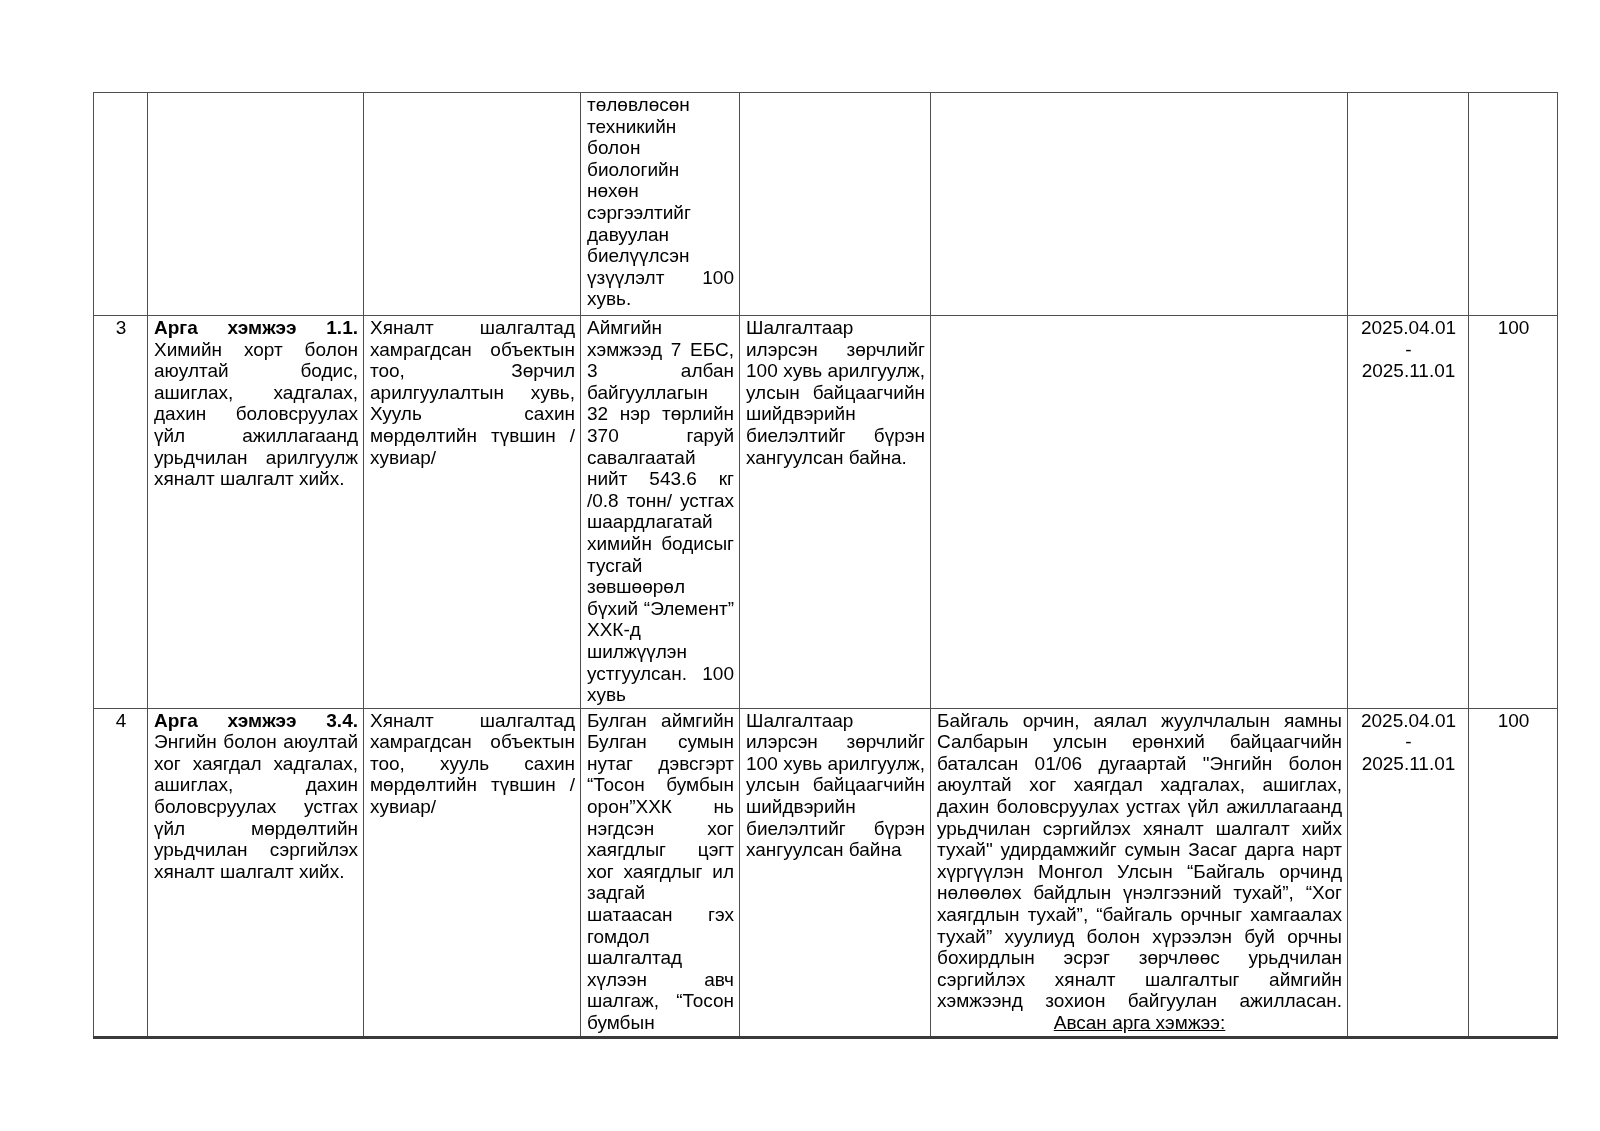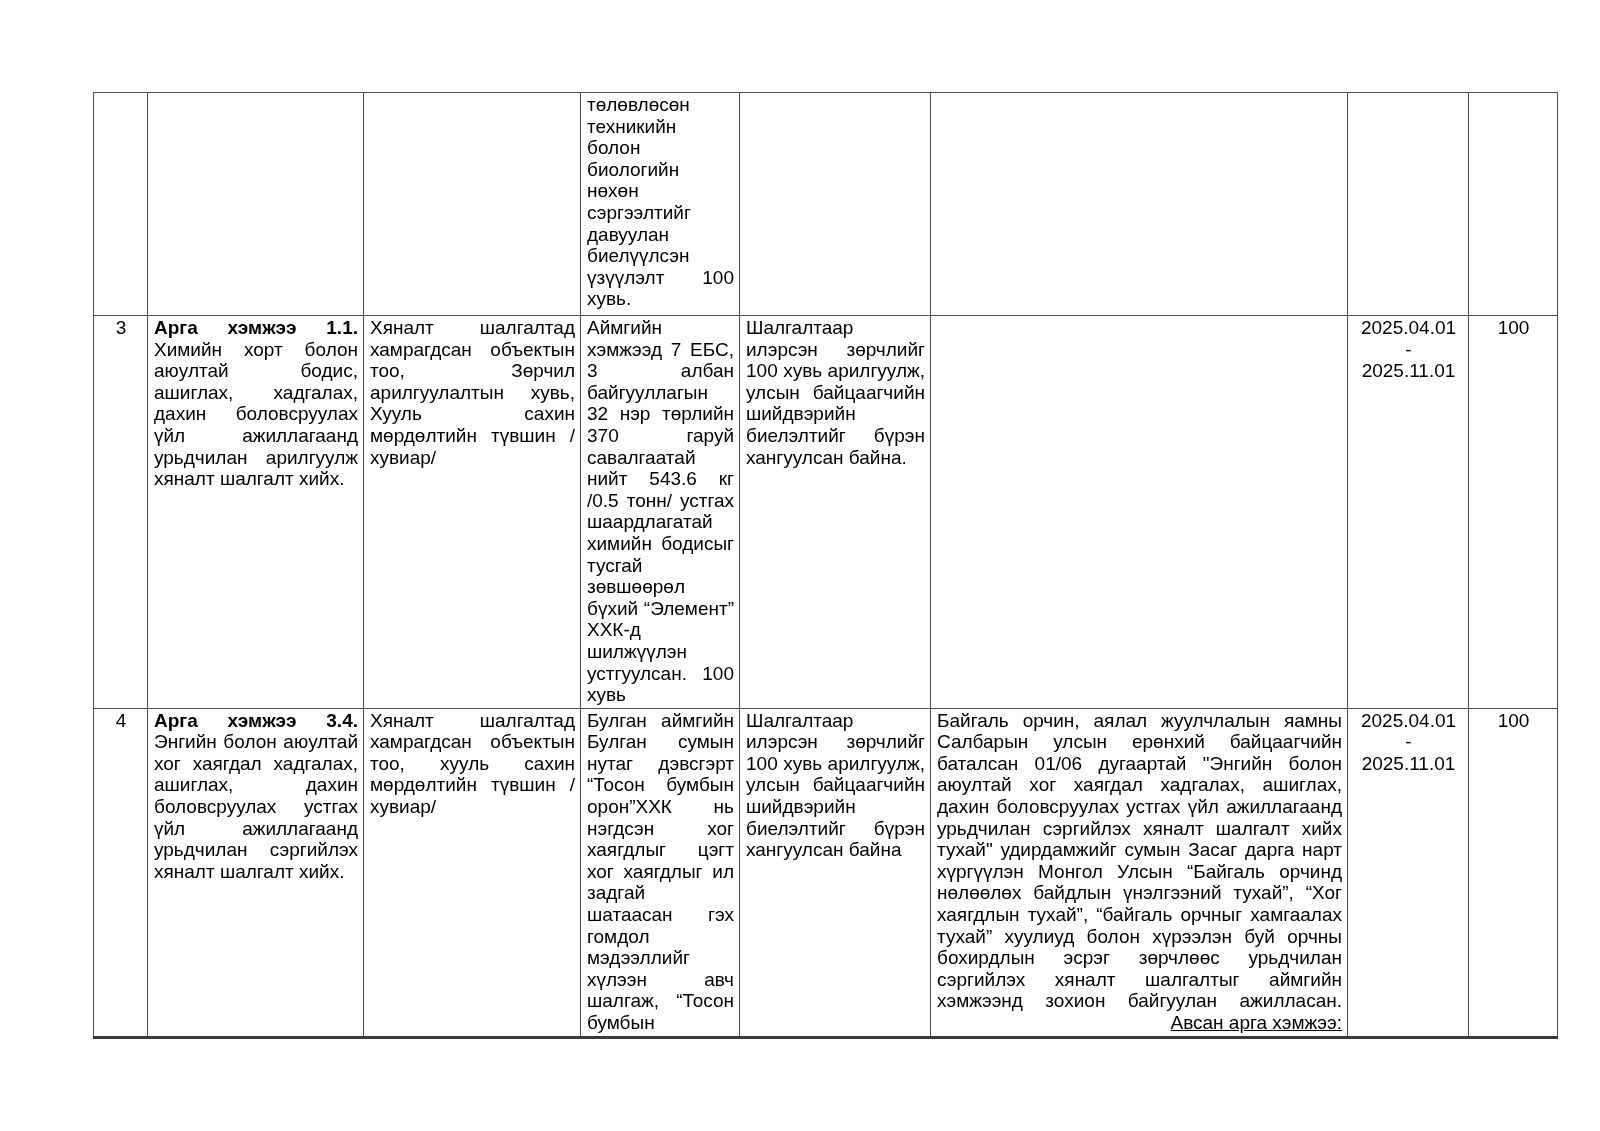--- a/index.html
+++ b/index.html
@@ -37,21 +37,21 @@
     padding: 1px 5px 2px 6px;
     overflow: hidden;
   }
   td.no-top { border-top: none; }
   td.thick-top { border-top: 3px solid #3a3a3a; }
   tr.last td { border-bottom: 3px solid #3a3a3a; }
   td.mid { vertical-align: middle; }
   .just { text-align: justify; }
   .jlast { text-align: justify; text-align-last: justify; -moz-text-align-last: justify; }
   .center { text-align: center; }
-  .und { text-decoration: underline; text-align: right; }
+  .und { text-decoration: underline; text-align: center; }
   .blk { display: block; }
   .clip { max-height: 219px; overflow: hidden; }
   td.pt14 { padding-top: 14px; }
   td.pt16 { padding-top: 16px; }
   td.pt56 { padding-top: 56px; }
 </style>
 </head>
 <body>
 
 <div class="page">
@@ -85,48 +85,48 @@
         <td class="mid center">
           <span>3</span>
         </td>
         <td class="mid">
           <div class="just"><b>Арга хэмжээ 1.1.</b> <span>Химийн хорт болон аюултай бодис, ашиглах, хадгалах, дахин боловсруулах үйл ажиллагаанд урьдчилан арилгуулж хяналт шалгалт хийх.</span></div>
         </td>
         <td class="mid">
           <div class="just">Хяналт шалгалтад хамрагдсан объектын тоо, Зөрчил арилгуулалтын хувь, Хууль сахин мөрдөлтийн түвшин /хувиар/</div>
         </td>
         <td>
-          <div class="just">Аймгийн хэмжээд 7 ЕБС, 3 албан байгууллагын 32 нэр төрлийн 370 гаруй савалгаатай нийт 543.6 кг /0.5 тонн/ устгах шаардлагатай химийн бодисыг тусгай зөвшөөрөл бүхий “Элемент” ХХК-д шилжүүлэн устгуулсан. 100 хувь</div>
+          <div class="just">Аймгийн хэмжээд 7 ЕБС, 3 албан байгууллагын 32 нэр төрлийн 370 гаруй савалгаатай нийт 543.6 кг /0.8 тонн/ устгах шаардлагатай химийн бодисыг тусгай зөвшөөрөл бүхий “Элемент” ХХК-д шилжүүлэн устгуулсан. 100 хувь</div>
         </td>
         <td class="mid pt14">
           <div class="just">Шалгалтаар илэрсэн зөрчлийг 100 хувь арилгуулж, улсын байцаагчийн шийдвэрийн биелэлтийг бүрэн хангуулсан байна.</div>
         </td>
         <td></td>
         <td class="mid center">
           <span class="blk">2025.04.01</span>
           <span class="blk">-</span>
           <span class="blk">2025.11.01</span>
         </td>
         <td class="mid center">
           <span>100</span>
         </td>
       </tr>
 
       <tr class="last" style="height:327px">
         <td class="mid center">
           <span>4</span>
         </td>
         <td>
-          <div class="just"><b>Арга хэмжээ 3.4.</b> <span>Энгийн болон аюултай хог хаягдал хадгалах, ашиглах, дахин боловсруулах устгах үйл ажиллагаанд урьдчилан сэргийлэх хяналт шалгалт хийх.</span></div>
+          <div class="just"><b>Арга хэмжээ 3.4.</b> <span>Энгийн болон аюултай хог хаягдал хадгалах, ашиглах, дахин боловсруулах устгах үйл мөрдөлтийн урьдчилан сэргийлэх хяналт шалгалт хийх.</span></div>
         </td>
         <td>
           <div class="just">Хяналт шалгалтад хамрагдсан объектын тоо, хууль сахин мөрдөлтийн түвшин /хувиар/</div>
         </td>
         <td>
-          <div class="just">Булган аймгийн Булган сумын нутаг дэвсгэрт “Тосон бумбын орон”ХХК нь нэгдсэн хог хаягдлыг цэгт хог хаягдлыг ил задгай шатаасан гэх гомдол мэдээллийг хүлээн авч шалгаж, “Тосон бумбын</div>
+          <div class="just">Булган аймгийн Булган сумын нутаг дэвсгэрт “Тосон бумбын орон”ХХК нь нэгдсэн хог хаягдлыг цэгт хог хаягдлыг ил задгай шатаасан гэх гомдол шалгалтад хүлээн авч шалгаж, “Тосон бумбын</div>
         </td>
         <td class="mid pt16">
           <div class="just">Шалгалтаар илэрсэн зөрчлийг 100 хувь арилгуулж, улсын байцаагчийн шийдвэрийн биелэлтийг бүрэн хангуулсан байна</div>
         </td>
         <td>
           <div class="jlast">Байгаль орчин, аялал жуулчлалын яамны Салбарын улсын ерөнхий байцаагчийн баталсан 01/06 дугаартай "Энгийн болон аюултай хог хаягдал хадгалах, ашиглах, дахин боловсруулах устгах үйл ажиллагаанд урьдчилан сэргийлэх хяналт шалгалт хийх тухай" удирдамжийг сумын Засаг дарга нарт хүргүүлэн Монгол Улсын “Байгаль орчинд нөлөөлөх байдлын үнэлгээний тухай”, “Хог хаягдлын тухай”, “байгаль орчныг хамгаалах тухай” хуулиуд болон хүрээлэн буй орчны бохирдлын эсрэг зөрчлөөс урьдчилан сэргийлэх хяналт шалгалтыг аймгийн хэмжээнд зохион байгуулан ажилласан.</div>
           <div class="und">Авсан арга хэмжээ:</div>
         </td>
         <td class="mid center pt56">
           <span class="blk">2025.04.01</span>

